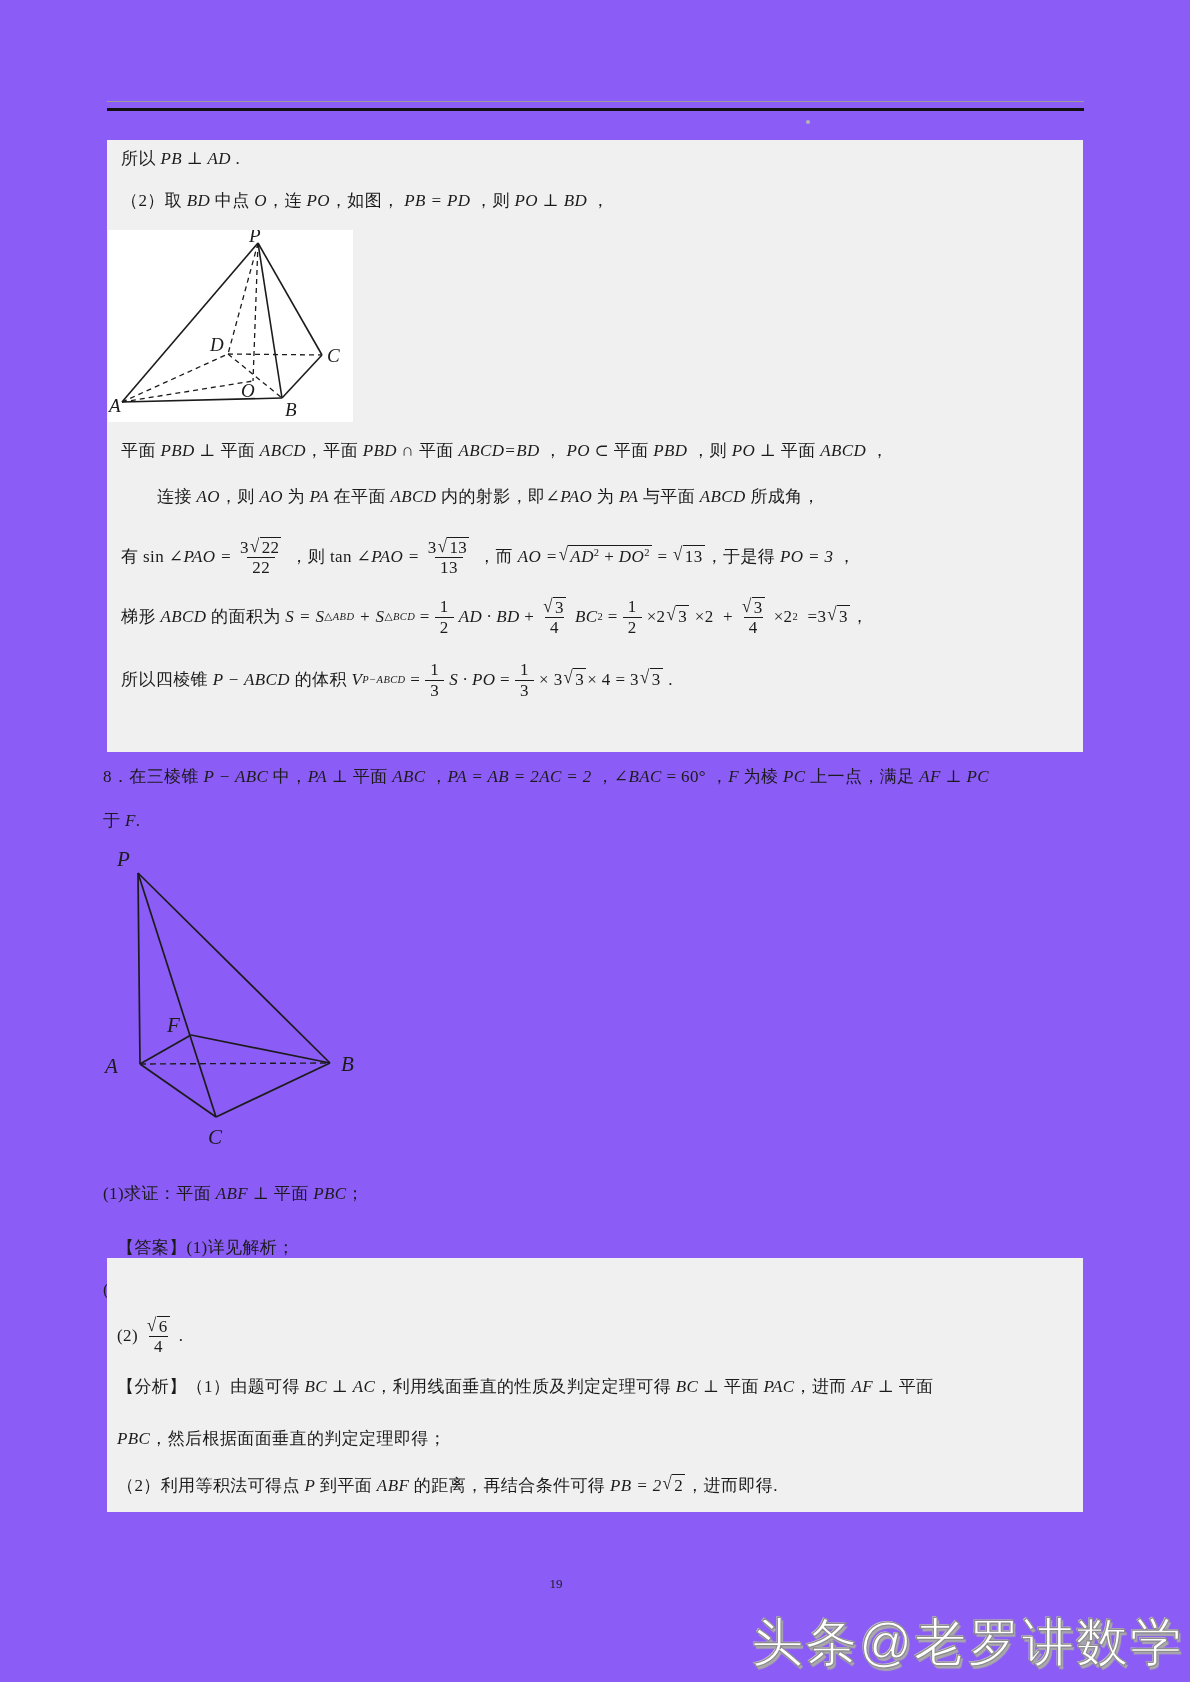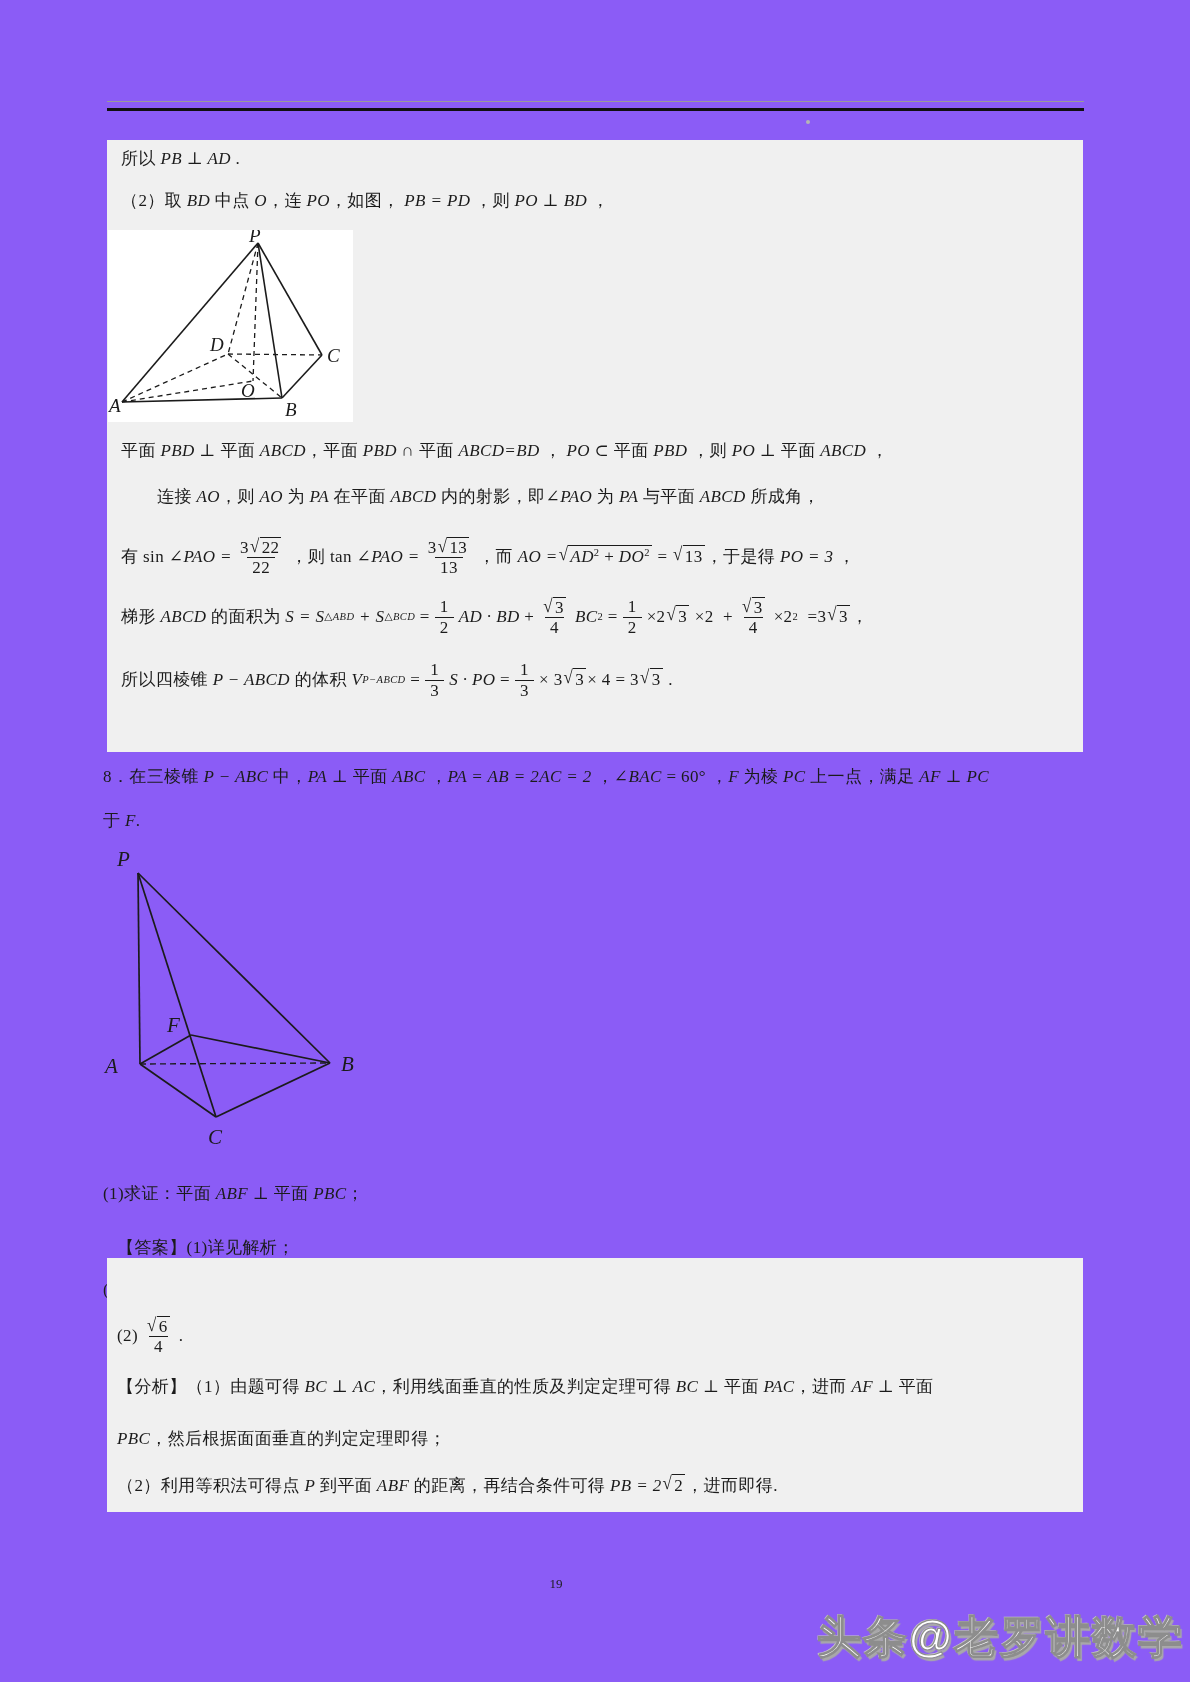--- a/index.html
+++ b/index.html
@@ -22,21 +22,21 @@
   .frac{display:inline-flex;flex-direction:column;align-items:center;vertical-align:middle;
         margin:0 5px;text-align:center;line-height:1.12;}
   .fr-n{display:inline-flex;align-items:flex-end;justify-content:center;padding:0 3px;}
   .fr-d{display:inline-flex;justify-content:center;border-top:1.3px solid #1b1b1b;padding:0 5px;}
   .sqrt{display:inline-flex;align-items:flex-start;vertical-align:middle;margin:0 1px;}
   .rad{font-style:normal;transform:scaleY(1.12);transform-origin:bottom;}
   .rd{border-top:1.2px solid #1b1b1b;padding:0 2px;}
   svg text{font-family:"Liberation Serif","DejaVu Serif",serif;font-style:italic;font-size:19px;fill:#1b1b1b;}
   .pageno{position:absolute;left:526px;top:1576px;width:60px;text-align:center;font-size:13px;letter-spacing:0;}
   .watermark{position:absolute;right:6px;top:1608px;font-family:"Liberation Sans","DejaVu Sans",sans-serif;
-             font-weight:bold;font-size:44px;letter-spacing:2px;color:#ffffff;
+             font-weight:normal;font-size:52px;letter-spacing:2px;color:#ffffff;
              -webkit-text-stroke:1.2px #8d8d8d;
              text-shadow:2px 3px 1px #a9a9a9, -1px -1px 0 #c6c6c6;text-align:right;}
 </style>
 </head>
 <body>
 
 <div class="page">
 
   <div class="rule-thin"></div>
   <div class="rule-thick"></div>

